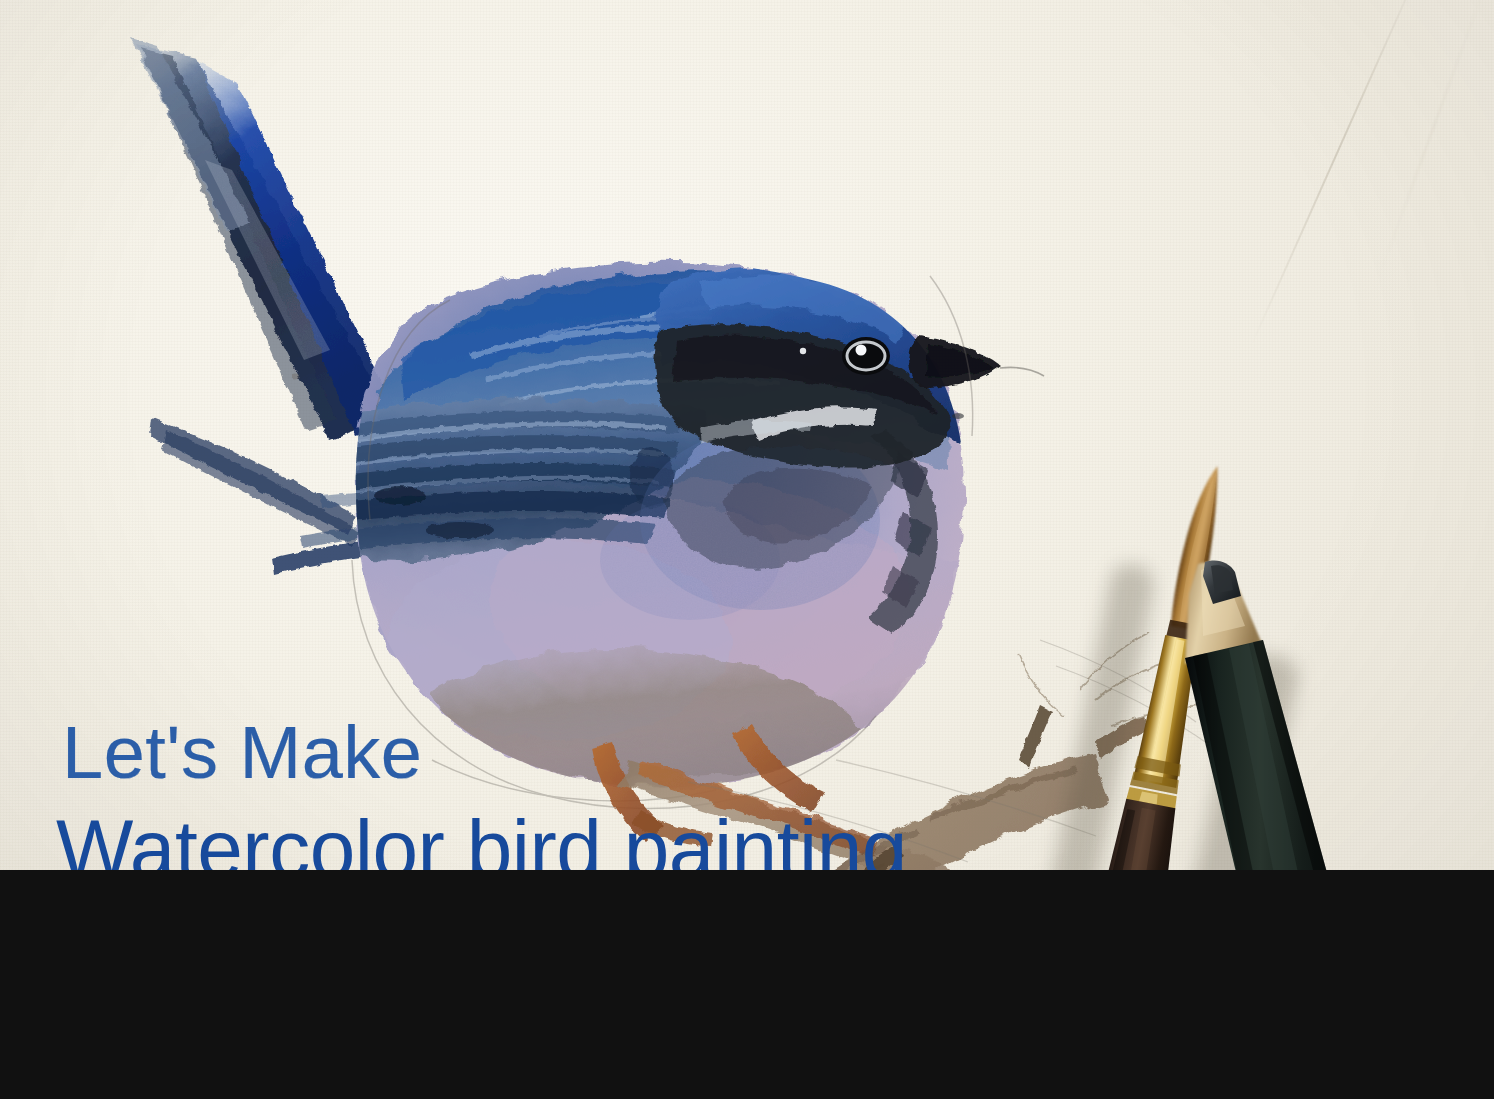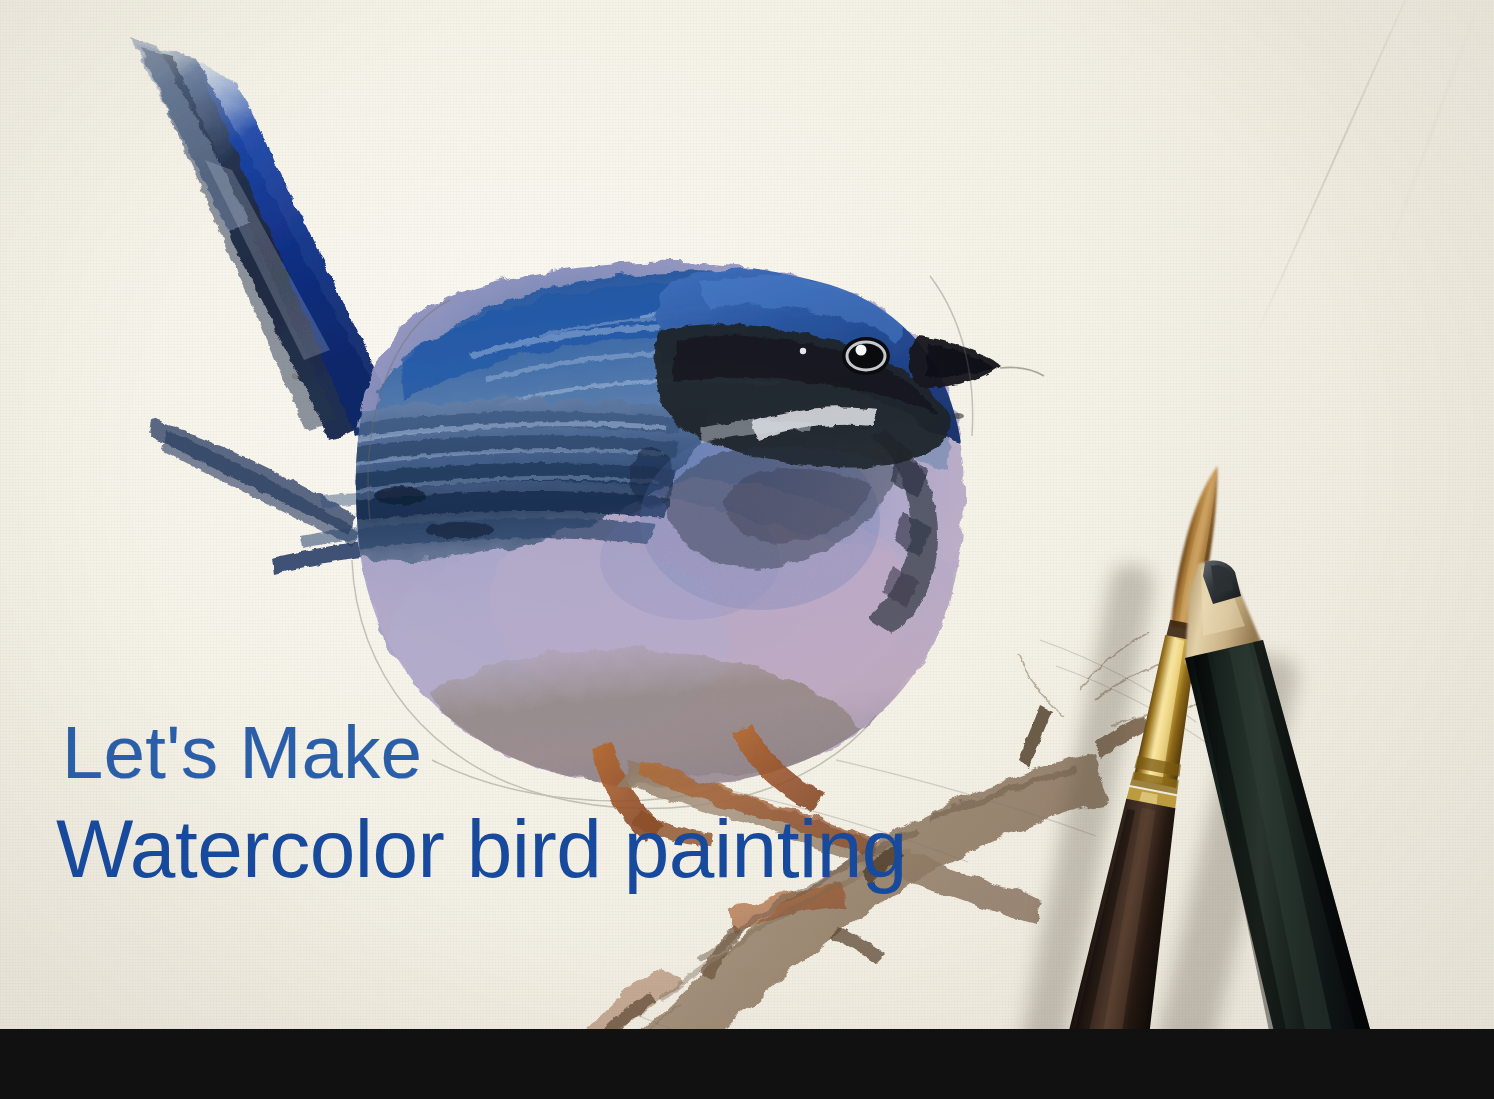--- a/index.html
+++ b/index.html
@@ -1,19 +1,19 @@
 <!DOCTYPE html>
 <html><head>
 <meta charset="utf-8">
 <title>Let's Make Watercolor bird painting</title>
 <style>
   html,body{margin:0;padding:0;background:#111;}
   #stage{
     position:relative;
-    width:1494px;height:1029px;
+    width:1494px;height:870px;
     overflow:hidden;
     background:#f6f3ea;
     font-family:"Liberation Sans", sans-serif;
   }
 
   
   .paper{
     position:absolute;inset:0;
     background:
       radial-gradient(ellipse 900px 700px at 35% 38%, #fbf9f3 0%, #f5f2e8 55%, #efebe0 100%);

